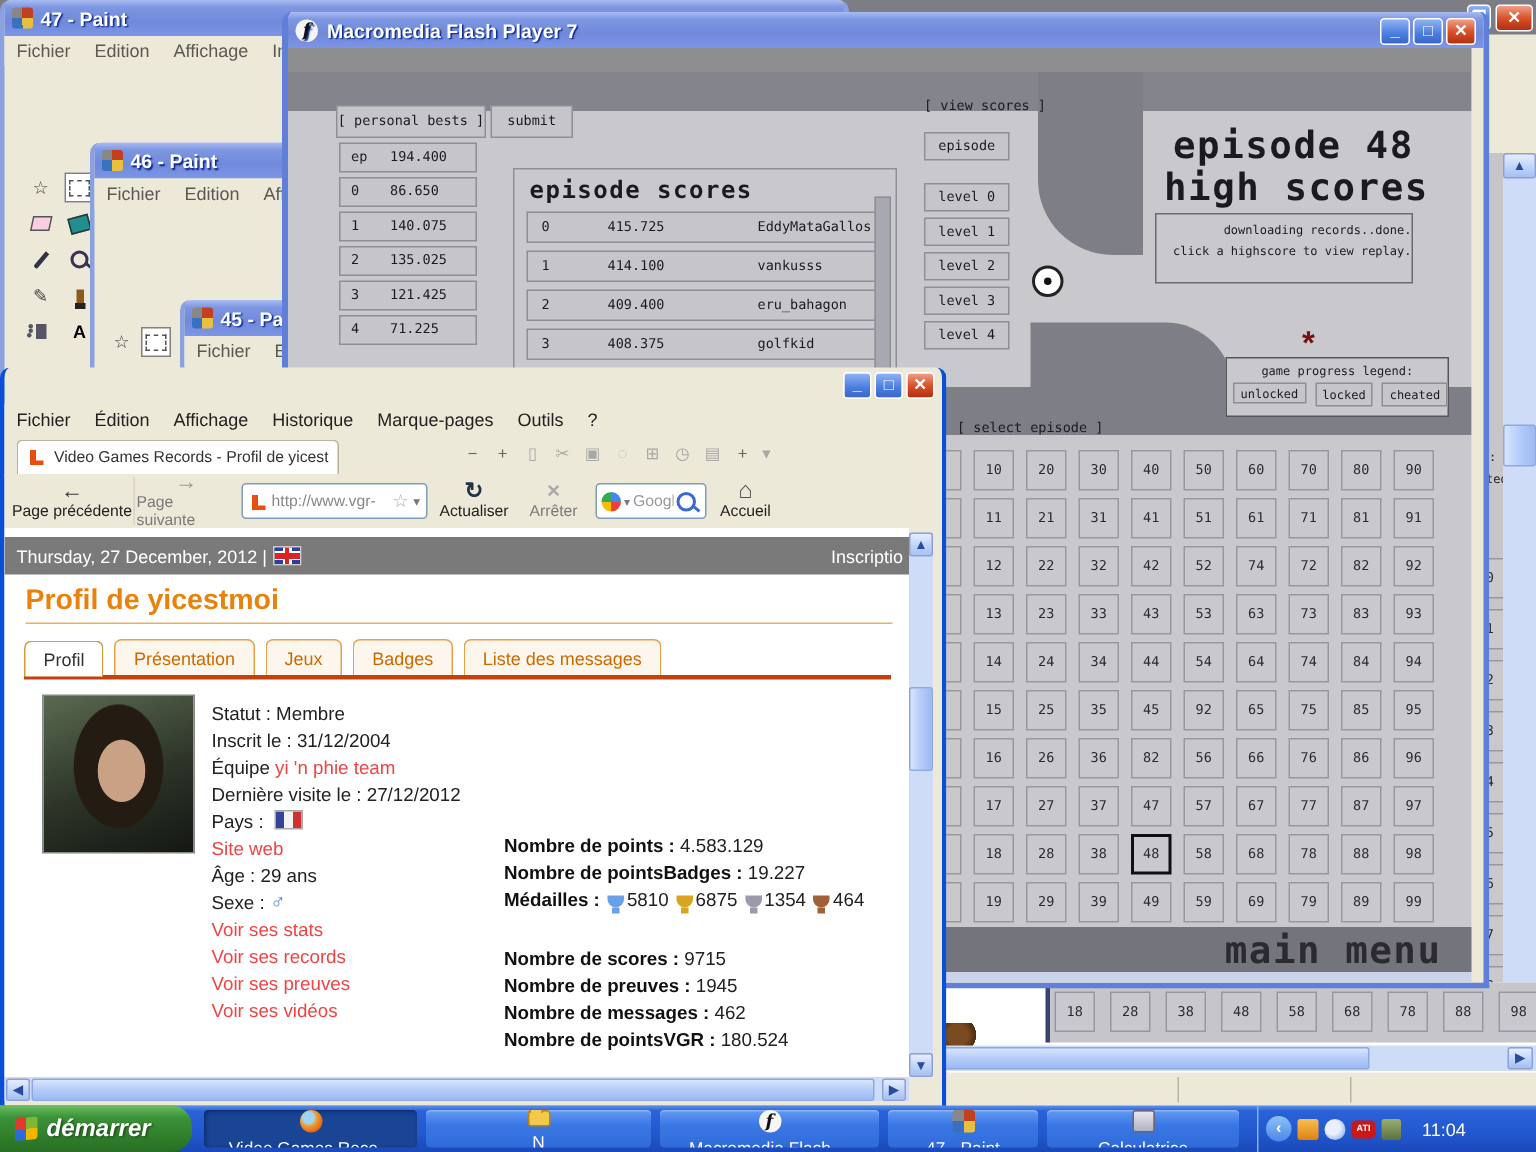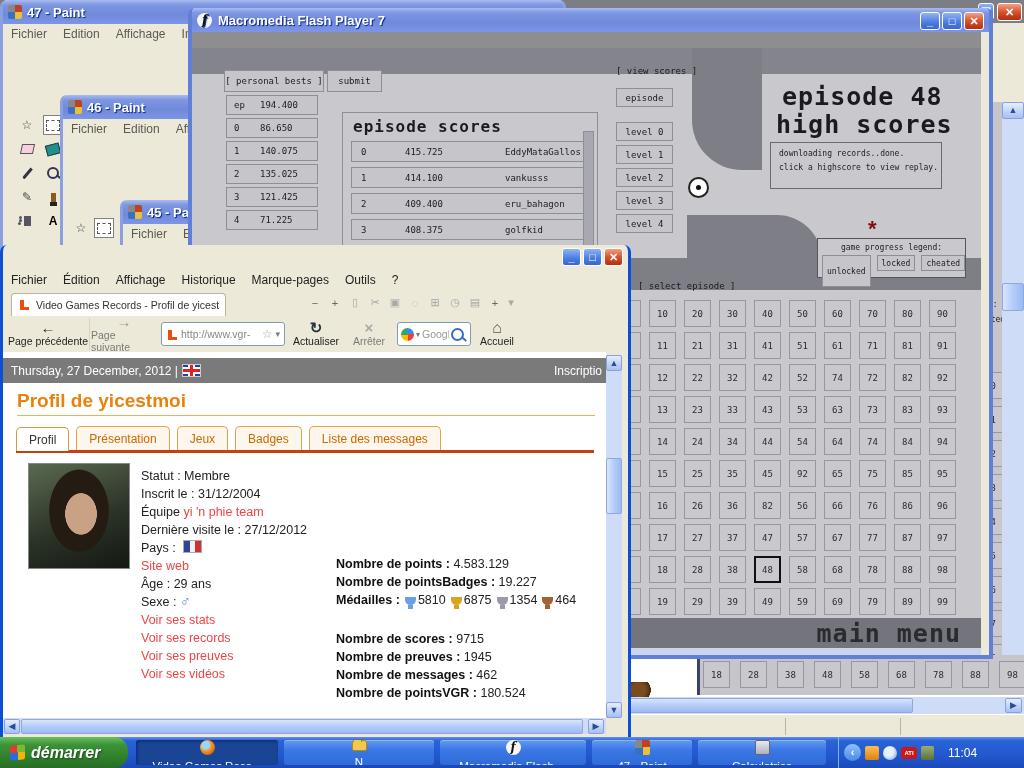--- a/index.html
+++ b/index.html
@@ -380,30 +380,30 @@
       <div class="vbtn gbox px">episode</div>
           <div class="vbtn gbox px">level 0</div>
           <div class="vbtn gbox px">level 1</div>
           <div class="vbtn gbox px">level 2</div>
           <div class="vbtn gbox px">level 3</div>
           <div class="vbtn gbox px">level 4</div>
         </div>
 
       <div class="abs px" style="left:590px;top:34px;font-size:25px;font-weight:bold;letter-spacing:1px;">episode 48</div>
       <div class="abs px" style="left:584px;top:62px;font-size:25px;font-weight:bold;letter-spacing:1px;">high scores</div>
-      <div class="abs px" style="left:578px;top:94px;width:172px;height:47px;border:1px solid #6a6a72;font-size:8px;padding:6px 0 0 8px;box-sizing:border-box;">
+      <div class="abs px" style="left:578px;top:94px;width:172px;height:47px;border:1px solid #6a6a72;font-size:8px;padding:6px 0 0 8px;box-sizing:border-box;text-align:right;">
         <div>downloading records..done.</div>
         <div style="margin-top:5px;">click a highscore to view replay.</div>
       </div>
 
       <div class="abs" style="left:625px;top:190px;width:147px;height:38px;border:1px solid #55555d;background:#c9c9cd;">
         <div class="px" style="position:absolute;left:0;top:4px;width:100%;text-align:center;font-size:8px;">game progress legend:</div>
         <div style="position:absolute;left:4px;top:16px;display:flex;gap:6px;">
 
-        <div class="gbox px" style="height:32px;padding:0 4px;font-size:8px;display:flex;align-items:center;">unlocked</div>
+        <div class="gbox px" style="height:14px;padding:0 4px;font-size:8px;display:flex;align-items:center;">unlocked</div>
             <div class="gbox px" style="height:16px;padding:0 4px;font-size:8px;display:flex;align-items:center;">locked</div>
             <div class="gbox px" style="height:16px;padding:0 4px;font-size:8px;display:flex;align-items:center;">cheated</div>
           </div>
       </div>
 
       <div class="abs px" style="left:446px;top:233px;font-size:9px;">[ select episode ]</div>
       <div class="abs" style="left:422px;top:252px;display:grid;grid-template-columns:repeat(10,27px);gap:5px 8px;">
 
       <div class="gcell">
             <span>0</span>

